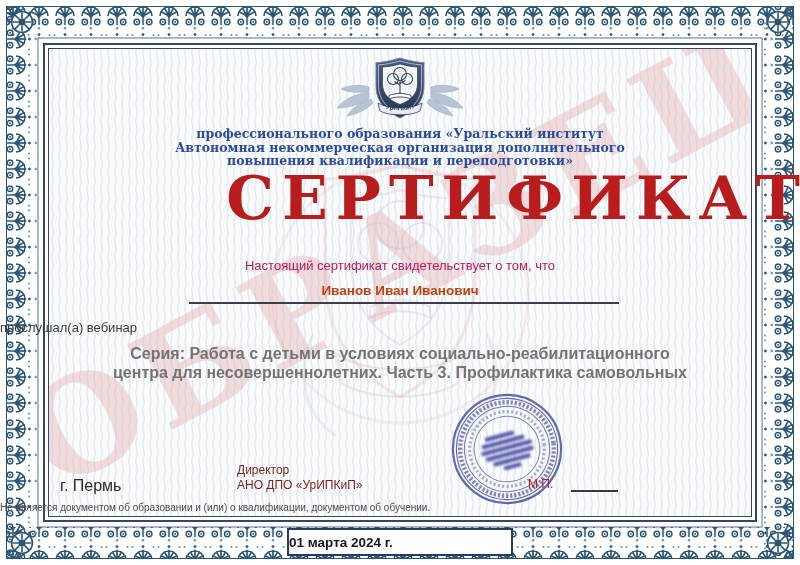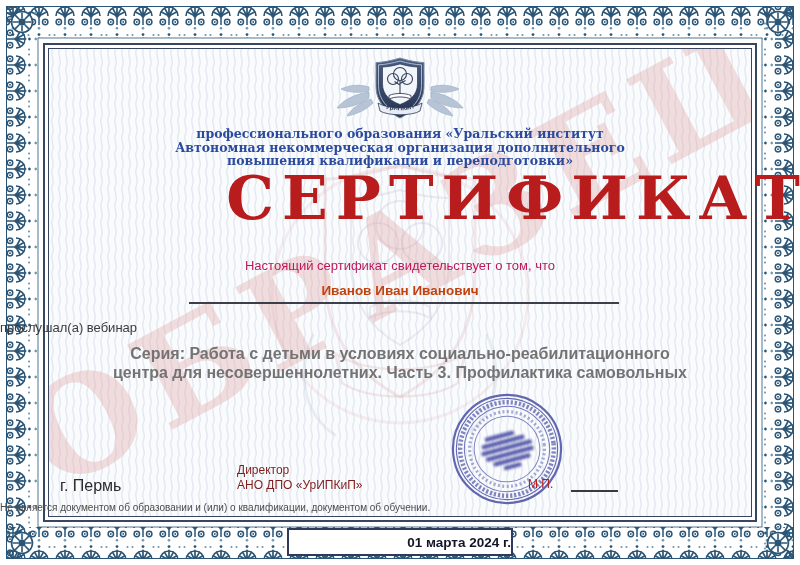--- a/index.html
+++ b/index.html
@@ -38,21 +38,21 @@
     font-size:16px;font-weight:bold;line-height:18.5px;color:#737373;
   }
   .city{position:absolute;left:60px;top:477px;font-size:16px;color:#2a2a2a;}
   .director{position:absolute;left:237px;top:463px;font-size:12px;line-height:15px;color:#7f1d1d;}
   .mp{position:absolute;left:528px;top:477px;font-size:12px;color:#b91c1c;z-index:4;}
   .sig-line{position:absolute;left:571px;top:490px;width:47px;border-bottom:2px solid #3a3a3a;}
   .disclaimer{position:absolute;top:502px;left:0;right:0;text-align:left;font-size:10px;color:#4b4b4b;}
   .stamp{position:absolute;left:449px;top:391px;opacity:.93;filter:blur(.3px);}
   .date-box{
     position:absolute;left:287px;top:528px;width:222px;height:24px;background:#ffffff;
-    border:2px solid #2c3a5e;display:flex;align-items:center;justify-content:flex-end;
+    border:2px solid #2c3a5e;display:flex;align-items:center;justify-content:flex-start;
     font-size:13.5px;font-weight:bold;color:#15152a;z-index:5;
   }
 </style>
 </head>
 <body>
 
 <div class="page">
 
   <svg class="orn" width="800" height="565" viewBox="0 0 800 565" aria-hidden="true">
     <defs>

